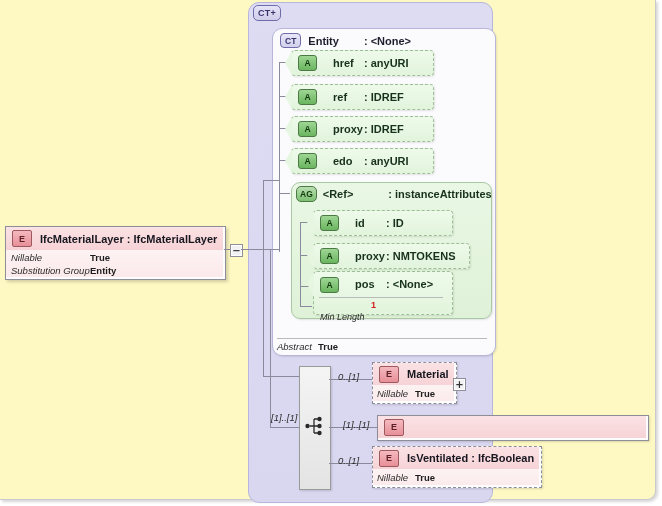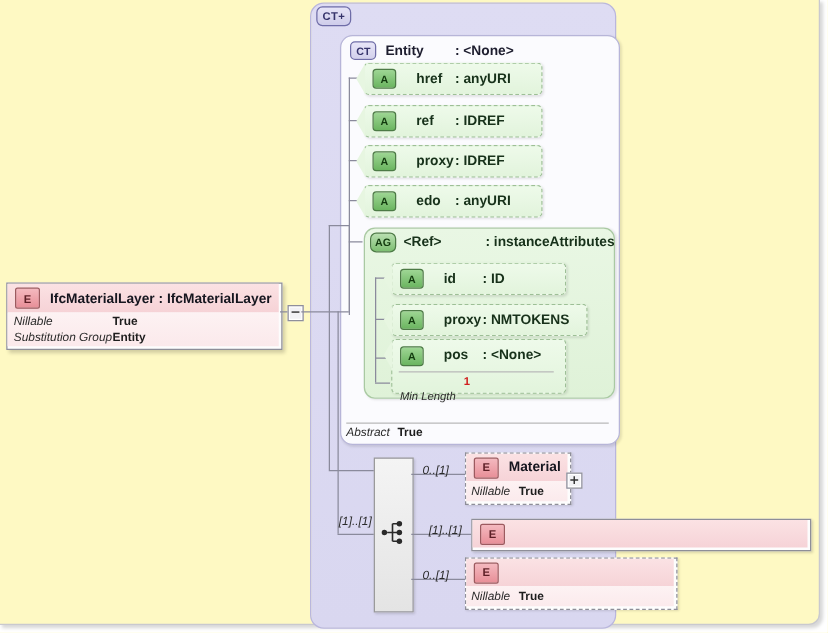--- a/index.html
+++ b/index.html
@@ -259,18 +259,19 @@
   <div class="card" style="left:343px;top:419px;">[1]..[1]</div>
   <div class="el-box el-solid" style="left:377px;top:415px;width:270px;height:24px;"></div>
   <div class="el-head" style="left:378px;top:416px;width:268px;">
     <span class="e-badge">E</span>
   </div>
 
   <div class="card" style="left:338px;top:455px;">0..[1]</div>
   <div class="el-box el-dashed" style="left:372px;top:446px;width:168px;height:40px;"></div>
   <div class="el-head" style="left:373px;top:447px;width:166px;">
     <span class="e-badge">E</span>
+    <span class="e-title">IsVentilated : IfcBoolean</span>
   </div>
   <div class="el-body" style="left:373px;top:469px;width:166px;height:16px;"></div>
   <div class="prop-k" style="left:377px;top:472px;">Nillable</div>
   <div class="prop-v" style="left:415px;top:472px;">True</div>
 
 </div>
 
 </body></html>

